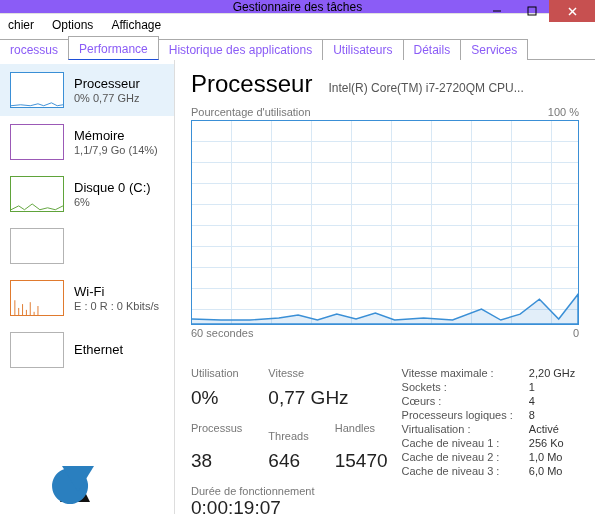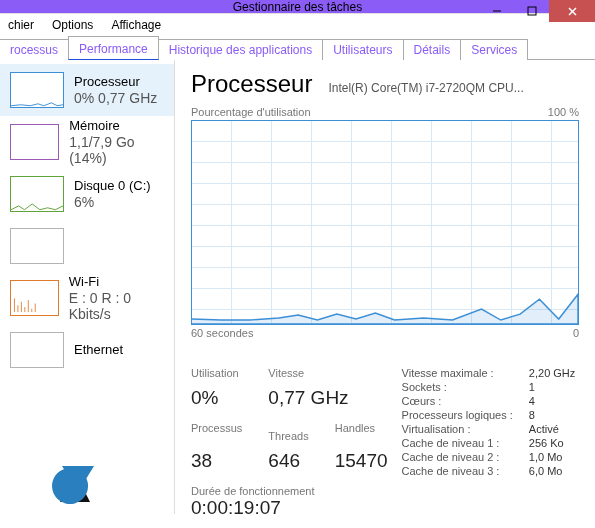--- a/index.html
+++ b/index.html
@@ -122,21 +122,21 @@
   .side-label {
     display: flex;
     flex-direction: column;
     gap: 1px;
   }
   .side-title {
     font-size: 13px;
     color: #000;
   }
   .side-sub {
-    font-size: 14px;
+    font-size: 11px;
     color: #555;
   }
   .main {
     flex: 1;
     padding: 10px 16px 10px 16px;
     position: relative;
   }
   .main-header {
     display: flex;
     align-items: baseline;

